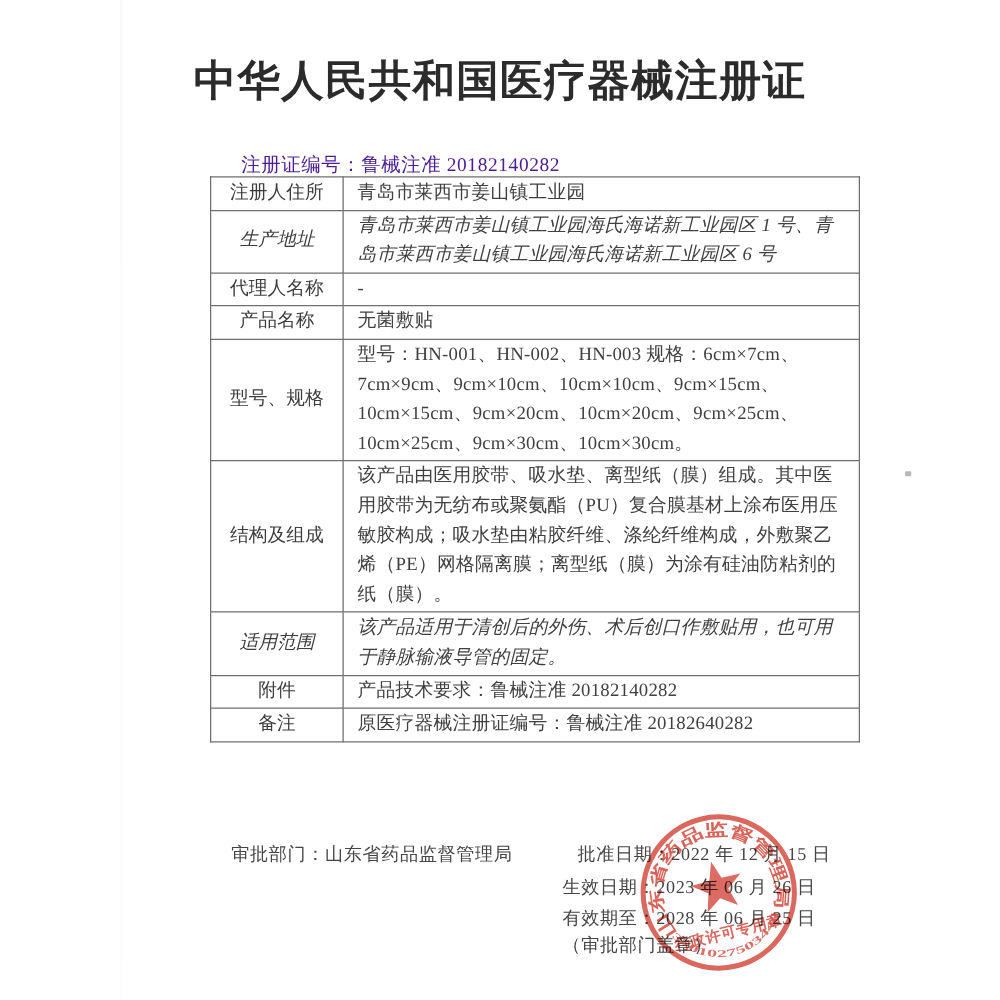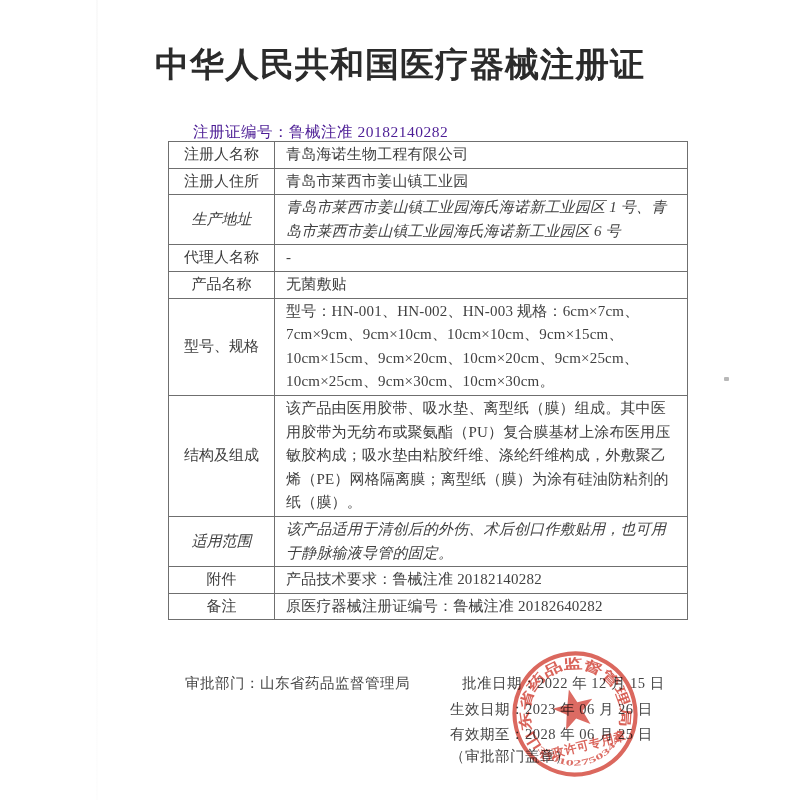--- a/index.html
+++ b/index.html
@@ -96,24 +96,20 @@
 
 <div class="page-edge"></div>
 
 <div class="page-title">中华人民共和国医疗器械注册证</div>
 
 <div class="cert-no">注册证编号：鲁械注准 20182140282</div>
 
 <table class="cert-table">
   <tbody>
     <tr class="h1">
-      <td class="lbl">注册人名称</td>
-      <td class="val">青岛海诺生物工程有限公司</td>
-    </tr>
-    <tr class="h1">
       <td class="lbl">注册人住所</td>
       <td class="val">青岛市莱西市姜山镇工业园</td>
     </tr>
     <tr class="h2">
       <td class="lbl">生产地址</td>
       <td class="val">青岛市莱西市姜山镇工业园海氏海诺新工业园区 1 号、青岛市莱西市姜山镇工业园海氏海诺新工业园区 6 号</td>
     </tr>
     <tr class="h1">
       <td class="lbl">代理人名称</td>
       <td class="val">-</td>

